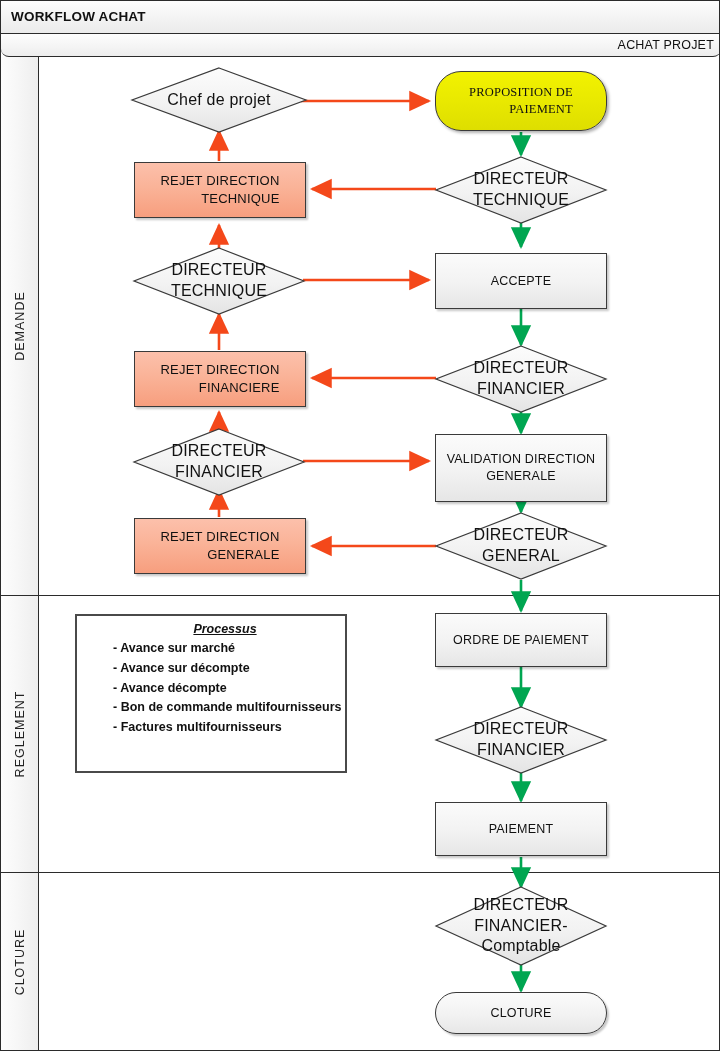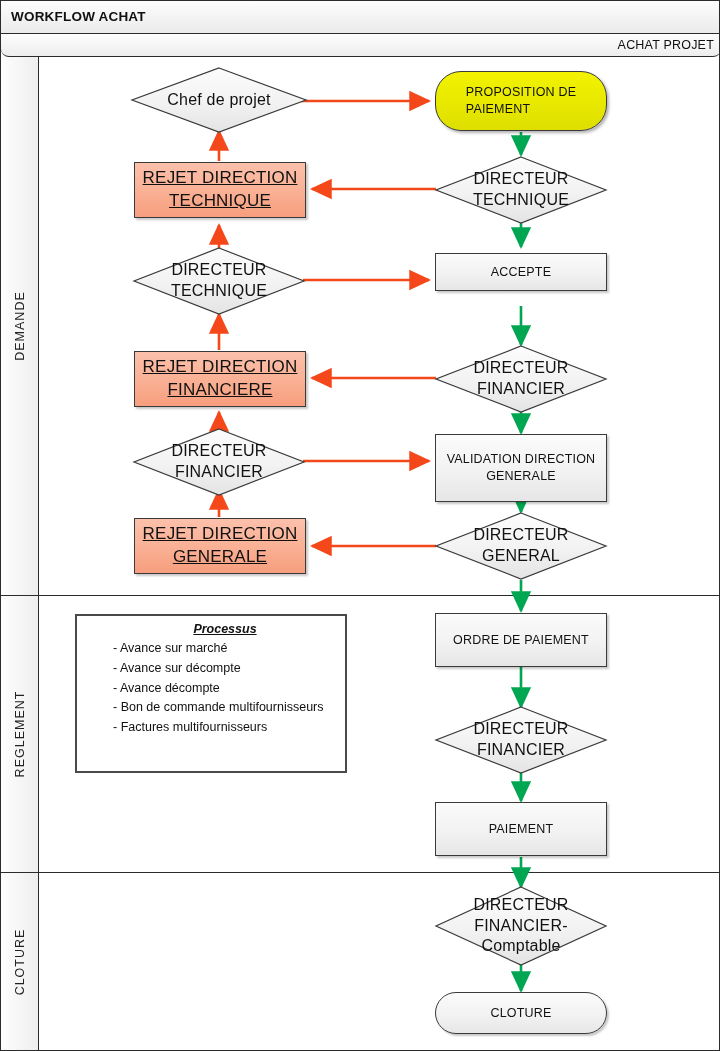--- a/index.html
+++ b/index.html
@@ -66,30 +66,30 @@
     background:linear-gradient(to bottom,#fbfbfb 0%,#f2f2f2 55%,#e6e6e6 100%);
     border:1px solid #3a3a3a;
     box-shadow:2px 2px 2px rgba(0,0,0,.22);
     display:flex; align-items:center; justify-content:center; text-align:center;
     font-size:12.5px; color:#111; line-height:1.35; letter-spacing:.2px;
   }
   .reject{
     background:linear-gradient(to bottom,#fcc0ab 0%,#fab398 45%,#f79e7e 100%);
     border:1px solid #3a3a3a;
     box-shadow:2px 2px 2px rgba(0,0,0,.22);
-    display:flex; align-items:center; justify-content:center; text-align:center;
-    font-size:17px; color:#111; line-height:1.35; letter-spacing:.2px;text-decoration:underline;
+    display:flex; align-items:center; justify-content:center; text-align:right;
+    font-size:13px; color:#111; line-height:1.35; letter-spacing:.2px;
   }
   .start{
     background:linear-gradient(to bottom,#f2f200 0%,#e9e900 50%,#dede00 100%);
     border:1px solid #3a3a3a;
     border-radius:26px;
     box-shadow:2px 2px 3px rgba(0,0,0,.3);
-    display:flex; align-items:center; justify-content:center; text-align:left;
-    font-size:12.5px; color:#111; line-height:1.4; letter-spacing:.2px;
+    display:flex; align-items:center; justify-content:center; text-align:right;
+    font-size:12.5px; color:#111; line-height:1.4; letter-spacing:.2px;font-family:Liberation Serif, serif;
   }
   .terminator{
     background:linear-gradient(to bottom,#fbfbfb 0%,#f2f2f2 55%,#e7e7e7 100%);
     border:1px solid #3a3a3a;
     border-radius:22px;
     box-shadow:2px 2px 2px rgba(0,0,0,.22);
     display:flex; align-items:center; justify-content:center; text-align:center;
     font-size:12.5px; color:#111; letter-spacing:.2px;
   }
 
@@ -109,21 +109,21 @@
     background:#ffffff;
     border:2px solid #4a4a4a;
     box-sizing:border-box;
     padding:6px 8px 8px 8px;
     font-size:12.5px; color:#111;
   }
   .note .note-title{
     text-align:center; font-weight:bold; font-style:italic;
     text-decoration:underline; margin-bottom:3px; font-size:12.5px;
   }
-  .note ul{ margin:0; padding:0; list-style:none; }
+  .note ul{ margin:0; padding:0; list-style:none;font-weight:bold; }
   .note li{ line-height:1.58; white-space:nowrap; }
 
   
   .edges{ position:absolute; left:0; top:0; width:720px; height:1051px; pointer-events:none; }
 </style>
 </head>
 <body>
 
 <div id="page">
 
@@ -245,21 +245,21 @@
   <div class="decision" style="left:132px;top:246px;width:172px;height:68px;">
     <svg width="172" height="68" viewBox="0 0 172 68">
       <polygon points="86,1 171,34 86,67 1,34" fill="url(#dgrad)" stroke="#3a3a3a" stroke-width="1.2"></polygon>
     </svg>
     <div class="dlabel">
       <span>DIRECTEUR</span>
       <span>TECHNIQUE</span>
     </div>
   </div>
 
-  <div class="node proc" style="left:434px;top:252px;width:172px;height:38px;">
+  <div class="node proc" style="left:434px;top:252px;width:172px;height:56px;">
     <span>ACCEPTE</span>
   </div>
 
   <div class="node reject" style="left:133px;top:350px;width:172px;height:56px;">
     <div>
       <div>REJET DIRECTION</div>
       <div>FINANCIERE</div>
     </div>
   </div>
 

